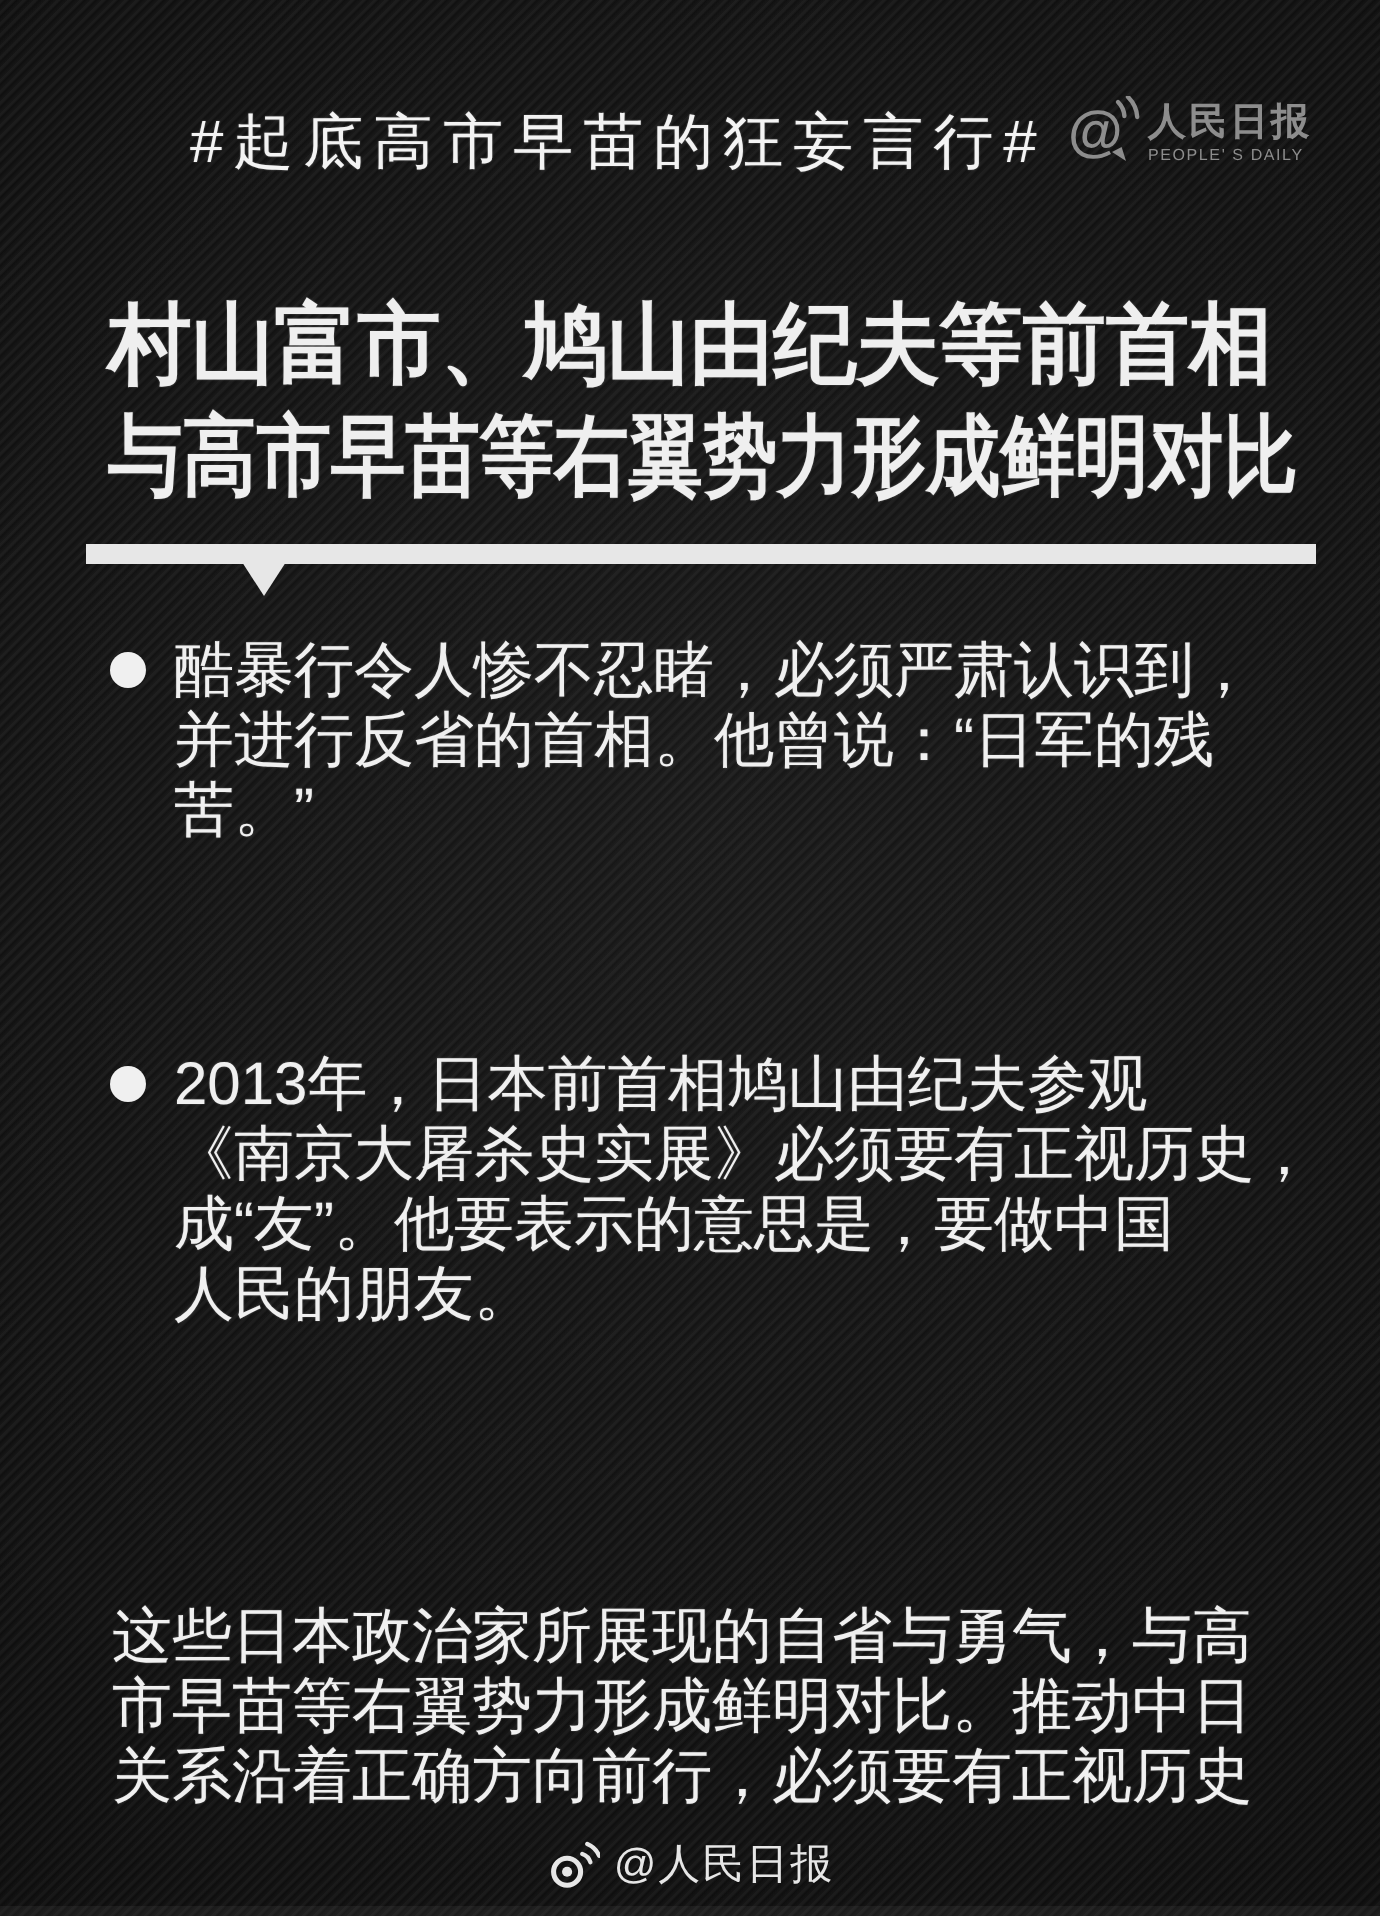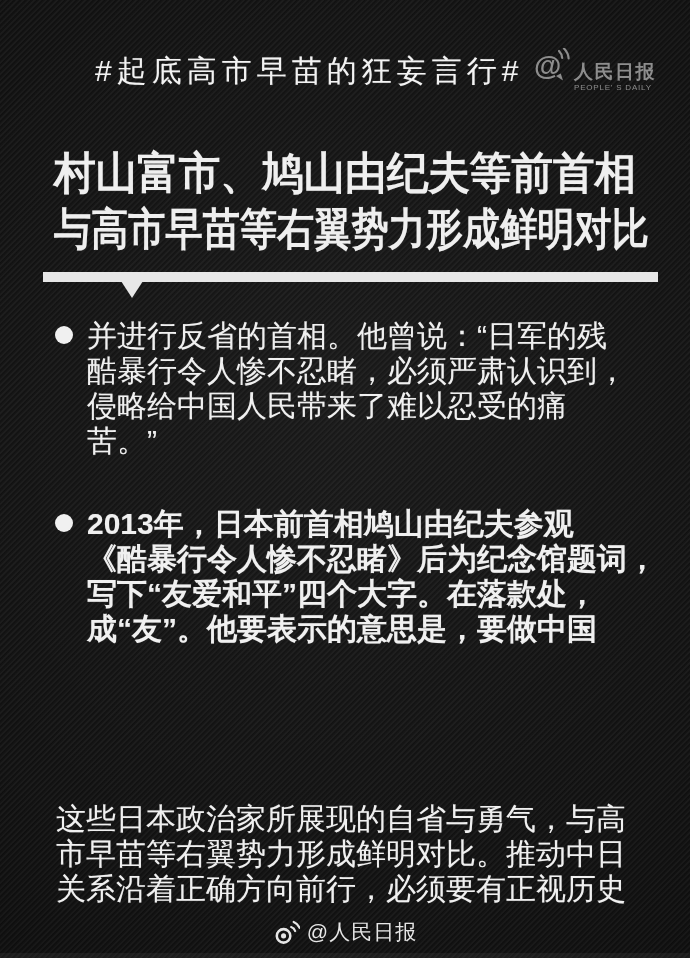--- a/index.html
+++ b/index.html
@@ -19,42 +19,42 @@
   
   .hashtag{
     position:absolute;left:55px;top:51px;
     font-size:30px;font-weight:400;letter-spacing:5px;
     color:#f3f3f3;white-space:nowrap;
     text-shadow:0 0 1px rgba(255,255,255,.35);
     margin-left:40px;
   }
   .brand{position:absolute;left:534px;top:48px;display:flex;align-items:flex-start;color:#8d8d8d;}
   .brand svg{display:block;}
-  .brand-text{margin-left:4px;margin-top:14px;}
+  .brand-text{margin-left:4px;margin-top:4px;}
   .brand-cn{font-size:19px;font-weight:700;letter-spacing:1.5px;line-height:20px;}
   .brand-en{font-size:8px;letter-spacing:0.8px;line-height:10px;margin-top:1px;}
 
   
   .headline{position:absolute;left:54px;top:145px;margin:0;font-weight:700;color:#efefef;
     text-shadow:0 0 1px rgba(255,255,255,.3);}
   .headline .t{display:inline-block;transform-origin:left center;white-space:nowrap;
     font-size:44px;line-height:56px;}
   .t1{transform:scaleX(0.945);}
   .t2{transform:scaleX(0.845);}
 
   
   .divider{position:absolute;left:43px;top:272px;width:615px;height:10px;background:#e7e7e7;}
   .divider-arrow{position:absolute;left:121px;top:281px;width:0;height:0;
     border-left:11px solid transparent;border-right:11px solid transparent;border-top:17px solid #e7e7e7;}
 
   
   .bullet{position:absolute;left:55px;width:592px;padding-left:32px;box-sizing:border-box;}
   .bullet .dot{position:absolute;left:0;top:8px;width:18px;height:18px;border-radius:50%;background:#f0f0f0;}
   .b1{top:318px;}
-  .b2{top:506px;font-weight:bold;}
+  .b2{top:525px;}
   .line{display:block;font-size:30px;line-height:35px;white-space:nowrap;color:#f0f0f0;
     text-shadow:0 0 1px rgba(255,255,255,.3);}
   .conclusion{position:absolute;left:56px;top:753px;width:600px;margin-top:48px;}
 
   
   .footer{position:absolute;left:0;top:918px;width:100%;display:flex;justify-content:center;
     align-items:center;gap:7px;color:#e6e6e6;}
   .footer-handle{font-size:21px;letter-spacing:1px;}
   .footer svg{display:block;}
 </style>
@@ -81,32 +81,31 @@
   <h1 class="headline">
     <span class="t t1">村山富市、鸠山由纪夫等前首相</span><br>
     <span class="t t2">与高市早苗等右翼势力形成鲜明对比</span>
   </h1>
 
   <div class="divider"></div>
   <div class="divider-arrow"></div>
 
   <div class="bullet b1">
     <span class="dot"></span>
+    <span class="line">酷暴行令人惨不忍睹，必须严肃认识到，</span>
     <span class="line">并进行反省的首相。他曾说：“日军的残</span>
-    <span class="line">酷暴行令人惨不忍睹，必须严肃认识到，</span>
-    <span class="line">侵略给中国人民带来了难以忍受的痛</span>
     <span class="line">苦。”</span>
   </div>
 
   <div class="bullet b2">
     <span class="dot"></span>
     <span class="line">2013年，日本前首相鸠山由纪夫参观</span>
-    <span class="line">《酷暴行令人惨不忍睹》后为纪念馆题词，</span>
-    <span class="line">写下“友爱和平”四个大字。在落款处，</span>
+    <span class="line">《南京大屠杀史实展》必须要有正视历史，</span>
     <span class="line">成“友”。他要表示的意思是，要做中国</span>
+    <span class="line">人民的朋友。</span>
   </div>
 
   <div class="conclusion">
     <span class="line">这些日本政治家所展现的自省与勇气，与高</span>
     <span class="line">市早苗等右翼势力形成鲜明对比。推动中日</span>
     <span class="line">关系沿着正确方向前行，必须要有正视历史</span>
   </div>
 
   <div class="footer">
     <svg width="27" height="27" viewBox="0 0 32 32">

